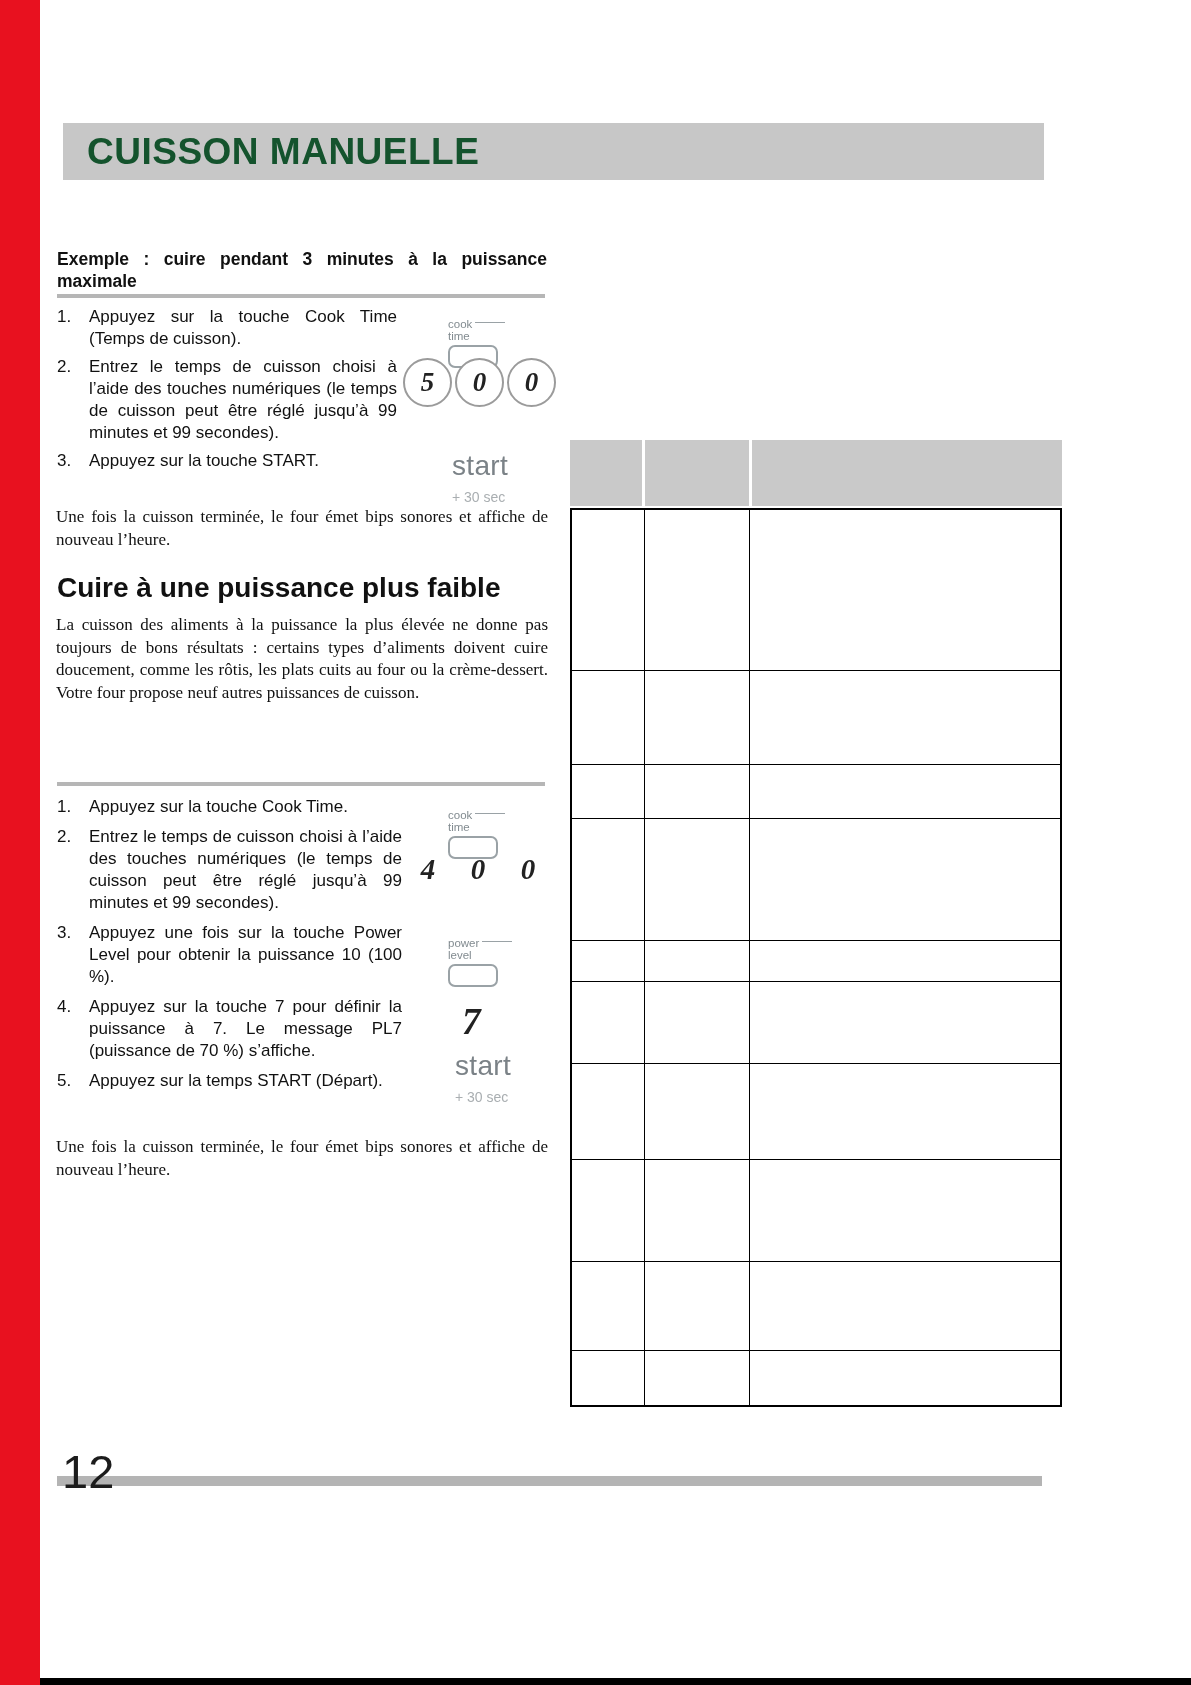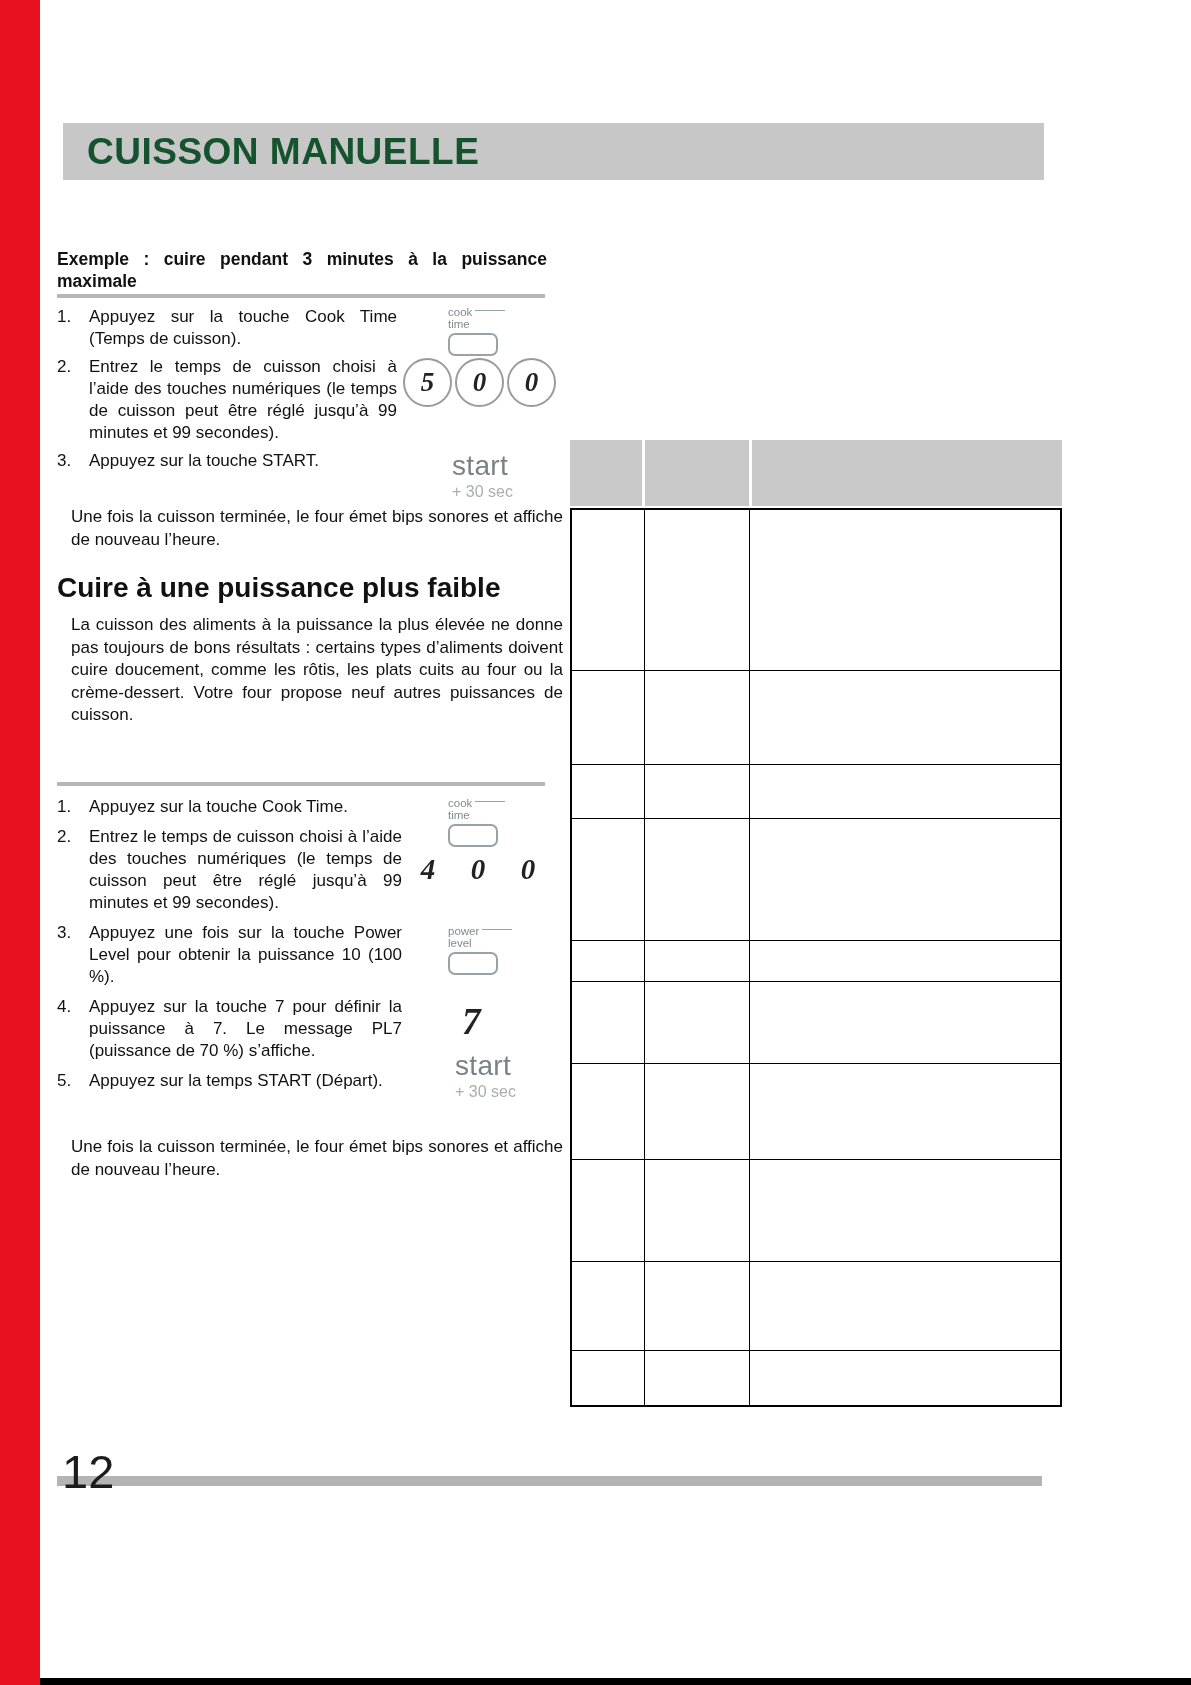--- a/index.html
+++ b/index.html
@@ -20,32 +20,32 @@
   }
   .title-text{
     font-size:37px;font-weight:800;letter-spacing:.5px;color:#14532d;
     padding-left:24px;font-family:Liberation Sans, sans-serif;
   }
 
   .h2{position:absolute;left:57px;font-size:28px;font-weight:bold;color:#111;}
   .example{position:absolute;left:57px;width:490px;font-size:17.5px;font-weight:bold;
     line-height:22px;text-align:justify;}
   .rule{position:absolute;left:57px;width:488px;height:4px;background:#b6b6b6;}
-  .para{position:absolute;left:71px;width:492px;font-size:17px;line-height:22.5px;text-align:justify;}
+  .para{position:absolute;left:56px;width:492px;font-size:17px;line-height:22.5px;text-align:justify;font-family:Liberation Serif, serif;}
 
   .steps{position:absolute;left:57px;}
   .step{display:flex;margin-bottom:6px;}
   .steps-2 .step{margin-bottom:8px;}
   .step-num{width:32px;flex:0 0 32px;font-size:17px;line-height:22px;}
   .step-text{flex:1;font-size:17px;line-height:22px;text-align:justify;}
   .step-text b{font-weight:normal;}
 
   
   .key-icon{position:absolute;width:80px;}
-  .key-label-row{display:flex;align-items:center;}
+  .key-label-row{display:flex;align-items:center;margin-top:12px;}
   .key-word{font-size:11.5px;color:#828b90;line-height:12px;}
   .key-line{flex:0 0 30px;height:0;border-top:1px solid #9aa2a6;margin-left:3px;margin-top:-4px;}
   .key-word2{font-size:11.5px;color:#828b90;line-height:12px;}
   .key-btn{width:46px;height:19px;border:2px solid #9aa2a6;border-radius:7px;background:#fff;margin-top:3px;}
 
   .circles{position:absolute;display:flex;gap:3px;}
   .digit-circle{
     width:45px;height:45px;border:2px solid #9b9b9b;border-radius:50%;
     display:flex;align-items:center;justify-content:center;
     font-family:"Liberation Serif", serif;font-style:italic;font-weight:700;font-size:27px;color:#222;
@@ -55,21 +55,21 @@
   .digit-plain{
     font-family:"Liberation Serif", serif;font-style:italic;font-weight:700;font-size:29px;color:#222;
     width:20px;text-align:center;
   }
   .digit-seven{
     position:absolute;
     font-family:"Liberation Serif", serif;font-style:italic;font-weight:700;font-size:37px;color:#222;
   }
   .start-block{position:absolute;}
   .start-label{font-size:28px;color:#7b8287;letter-spacing:.3px;}
-  .start-sub{font-size:16px;color:#a9aeb1;margin-top:1px;}
+  .start-sub{font-size:14px;color:#a9aeb1;margin-top:7px;}
 
   
   .ref-table{position:absolute;left:570px;top:440px;width:492px;}
   .thead{display:flex;gap:3px;height:66px;margin-bottom:2px;}
   .th{background:#c9c9c9;}
   .th1{width:72px;}
   .th2{width:104px;}
   .th3{flex:1;}
   .tbody{border:2px solid #000;background:#fff;}
   .tr{display:flex;border-bottom:1px solid #000;}

